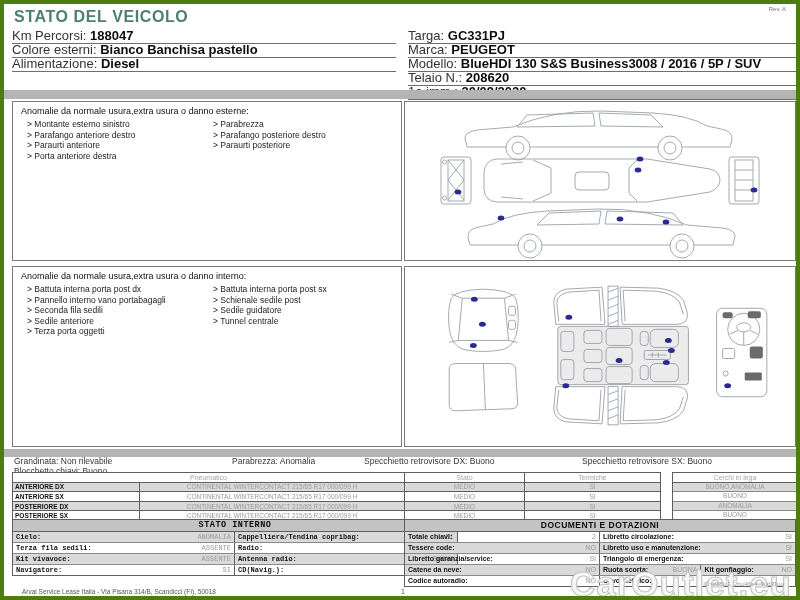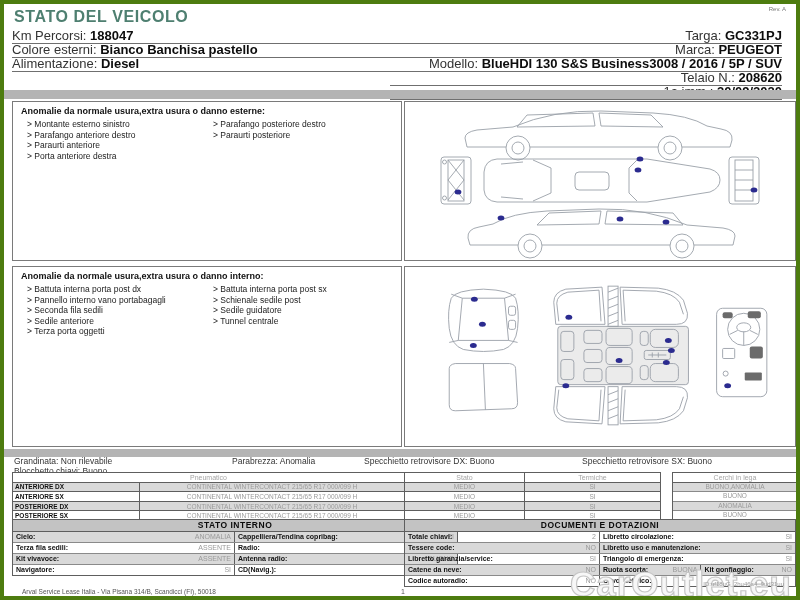--- a/index.html
+++ b/index.html
@@ -5,33 +5,33 @@
   html,body{margin:0;padding:0;background:#e8e8e8;}
   .page{position:relative;width:800px;height:600px;background:#ffffff;
         font-family:"Liberation Sans",sans-serif;color:#1a1a1a;overflow:hidden;
         border:4px solid #4d7c0f;box-sizing:border-box;}
   
   .title{position:absolute;left:10px;top:4px;font-size:16px;font-weight:bold;
          color:#4e7f70;letter-spacing:.6px;}
   .rev{position:absolute;right:10px;top:2px;font-size:6px;color:#777;}
   .hfields{position:absolute;top:26px;}
   .hf-left{left:8px;width:384px;}
-  .hf-right{left:386px;width:392px;text-align:right;}
+  .hf-right{left:404px;width:392px;}
   .hrow{height:13px;line-height:12px;border-bottom:1px solid #6f6f6f;
         font-size:13px;color:#333;white-space:nowrap;overflow:hidden;}
   .hrow b{color:#0d0d0d;}
   
   .band{position:absolute;left:0;width:800px;height:9px;background:#b4b4b4;}
   
   .sect{position:absolute;left:8px;width:784px;}
   .anom-box,.diagram-box{position:absolute;top:0;height:100%;border:1px solid #7a7a7a;
         box-sizing:border-box;background:#fff;}
   .anom-box{left:0;width:390px;padding:4px 8px;}
   .diagram-box{left:392px;width:392px;}
-  .anom-title{font-size:9px;font-weight:bold;color:#111;}
+  .anom-title{font-size:9px;font-weight:normal;color:#111;}
   .anom-cols{display:flex;margin-top:3px;}
   .anom-col{width:50%;}
   .anom-col ul{margin:0;padding:0;list-style:none;font-size:8.5px;line-height:10.5px;color:#222;}
   .anom-col li{text-indent:6px;padding-left:0;}
   .anom-col li::before{content:"> ";}
   svg{display:block;}
   
   .summary{position:absolute;left:0;top:452px;width:800px;height:16px;font-size:8.5px;color:#333;}
   .summary .it{position:absolute;white-space:nowrap;}
   
@@ -46,21 +46,21 @@
   tr.g td{background:#d9d9d9;}
   .tire-cerchi{position:absolute;left:660px;top:0;width:124px;border:1px solid #5e5e5e;}
   .tire-cerchi .th{height:9px;line-height:9px;text-align:center;color:#a6a6a6;font-size:7px;
         border-bottom:1px solid #5e5e5e;}
   .tire-cerchi .cv{height:8.4px;line-height:8.4px;text-align:center;color:#9a9a9a;
         border-bottom:1px solid #8a8a8a;}
   .tire-cerchi .cv:last-child{border-bottom:none;}
   .tire-cerchi .g{background:#d9d9d9;}
   
   .btable{position:absolute;top:515px;border:1px solid #5e5e5e;box-sizing:border-box;font-size:7px;}
-  .bt-left{left:8px;width:446px;}
+  .bt-left{left:8px;width:446px;font-family:Liberation Mono, monospace;}
   .bt-right{left:400px;width:392px;}
   .btitle{height:11px;line-height:11px;text-align:center;font-weight:bold;font-size:8.5px;
         background:#c3c3c3;color:#0c0c0c;border-bottom:1px solid #5e5e5e;letter-spacing:.5px;}
   .brow{display:flex;height:10px;line-height:10px;border-bottom:1px solid #8a8a8a;}
   .brow:last-child{border-bottom:none;}
   .brow.g{background:#d9d9d9;}
   .bcell{display:flex;justify-content:space-between;width:50%;box-sizing:border-box;
         padding:0 3px;overflow:hidden;white-space:nowrap;}
   .bcell:first-child{border-right:1px solid #5e5e5e;}
   .bl{font-weight:bold;color:#111;}
@@ -108,20 +108,21 @@
         <div class="anom-col">
             <ul>
           <li>Montante esterno sinistro</li>
           <li>Parafango anteriore destro</li>
           <li>Paraurti anteriore</li>
           <li>Porta anteriore destra</li>
         </ul>
           </div>
         <div class="anom-col">
             <ul>
+          <li>Parabrezza</li>
           <li>Parafango posteriore destro</li>
           <li>Paraurti posteriore</li>
         </ul>
           </div>
       </div>
     </div>
     <div class="diagram-box">
       <svg width="390" height="158" viewBox="0 0 390 158" fill="none" stroke="#9aa0a8" stroke-width="0.9">
 
         <path d="M62,45 L60,36 Q60,30 72,28 L108,25 Q148,8 196,9 L248,11 Q284,13 302,24 L316,27 Q328,29 327,38 L325,45 Z"></path>

